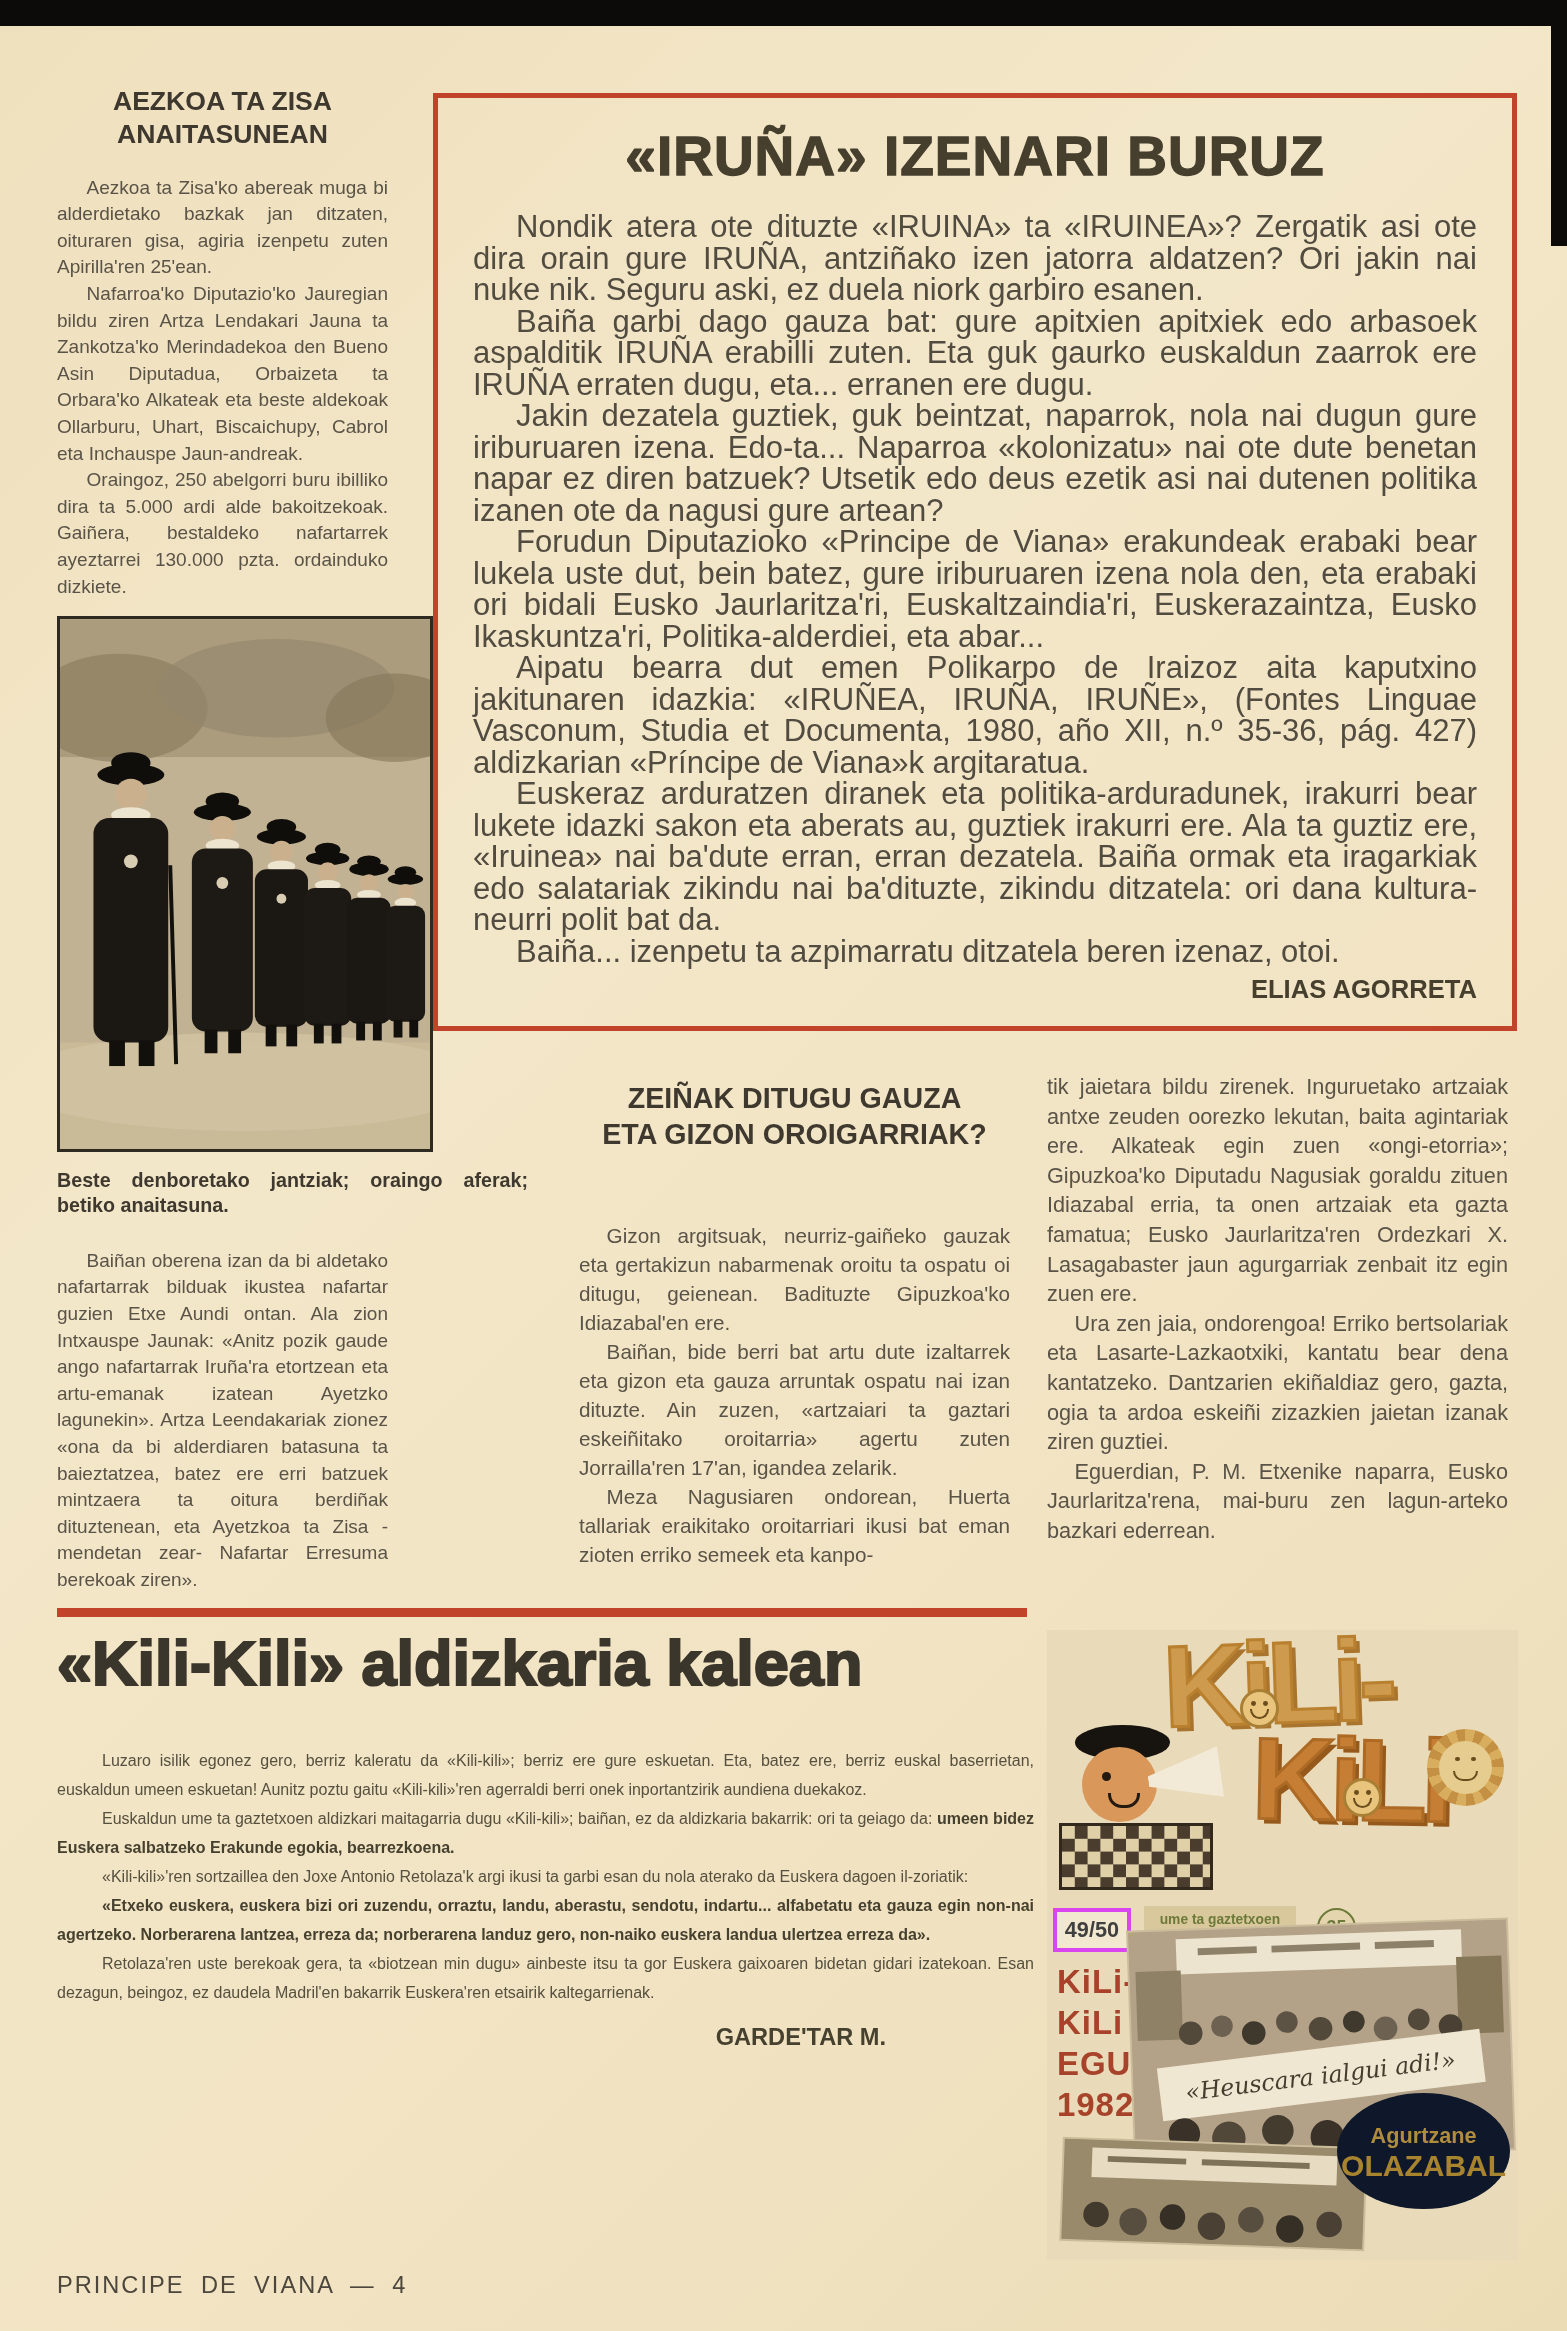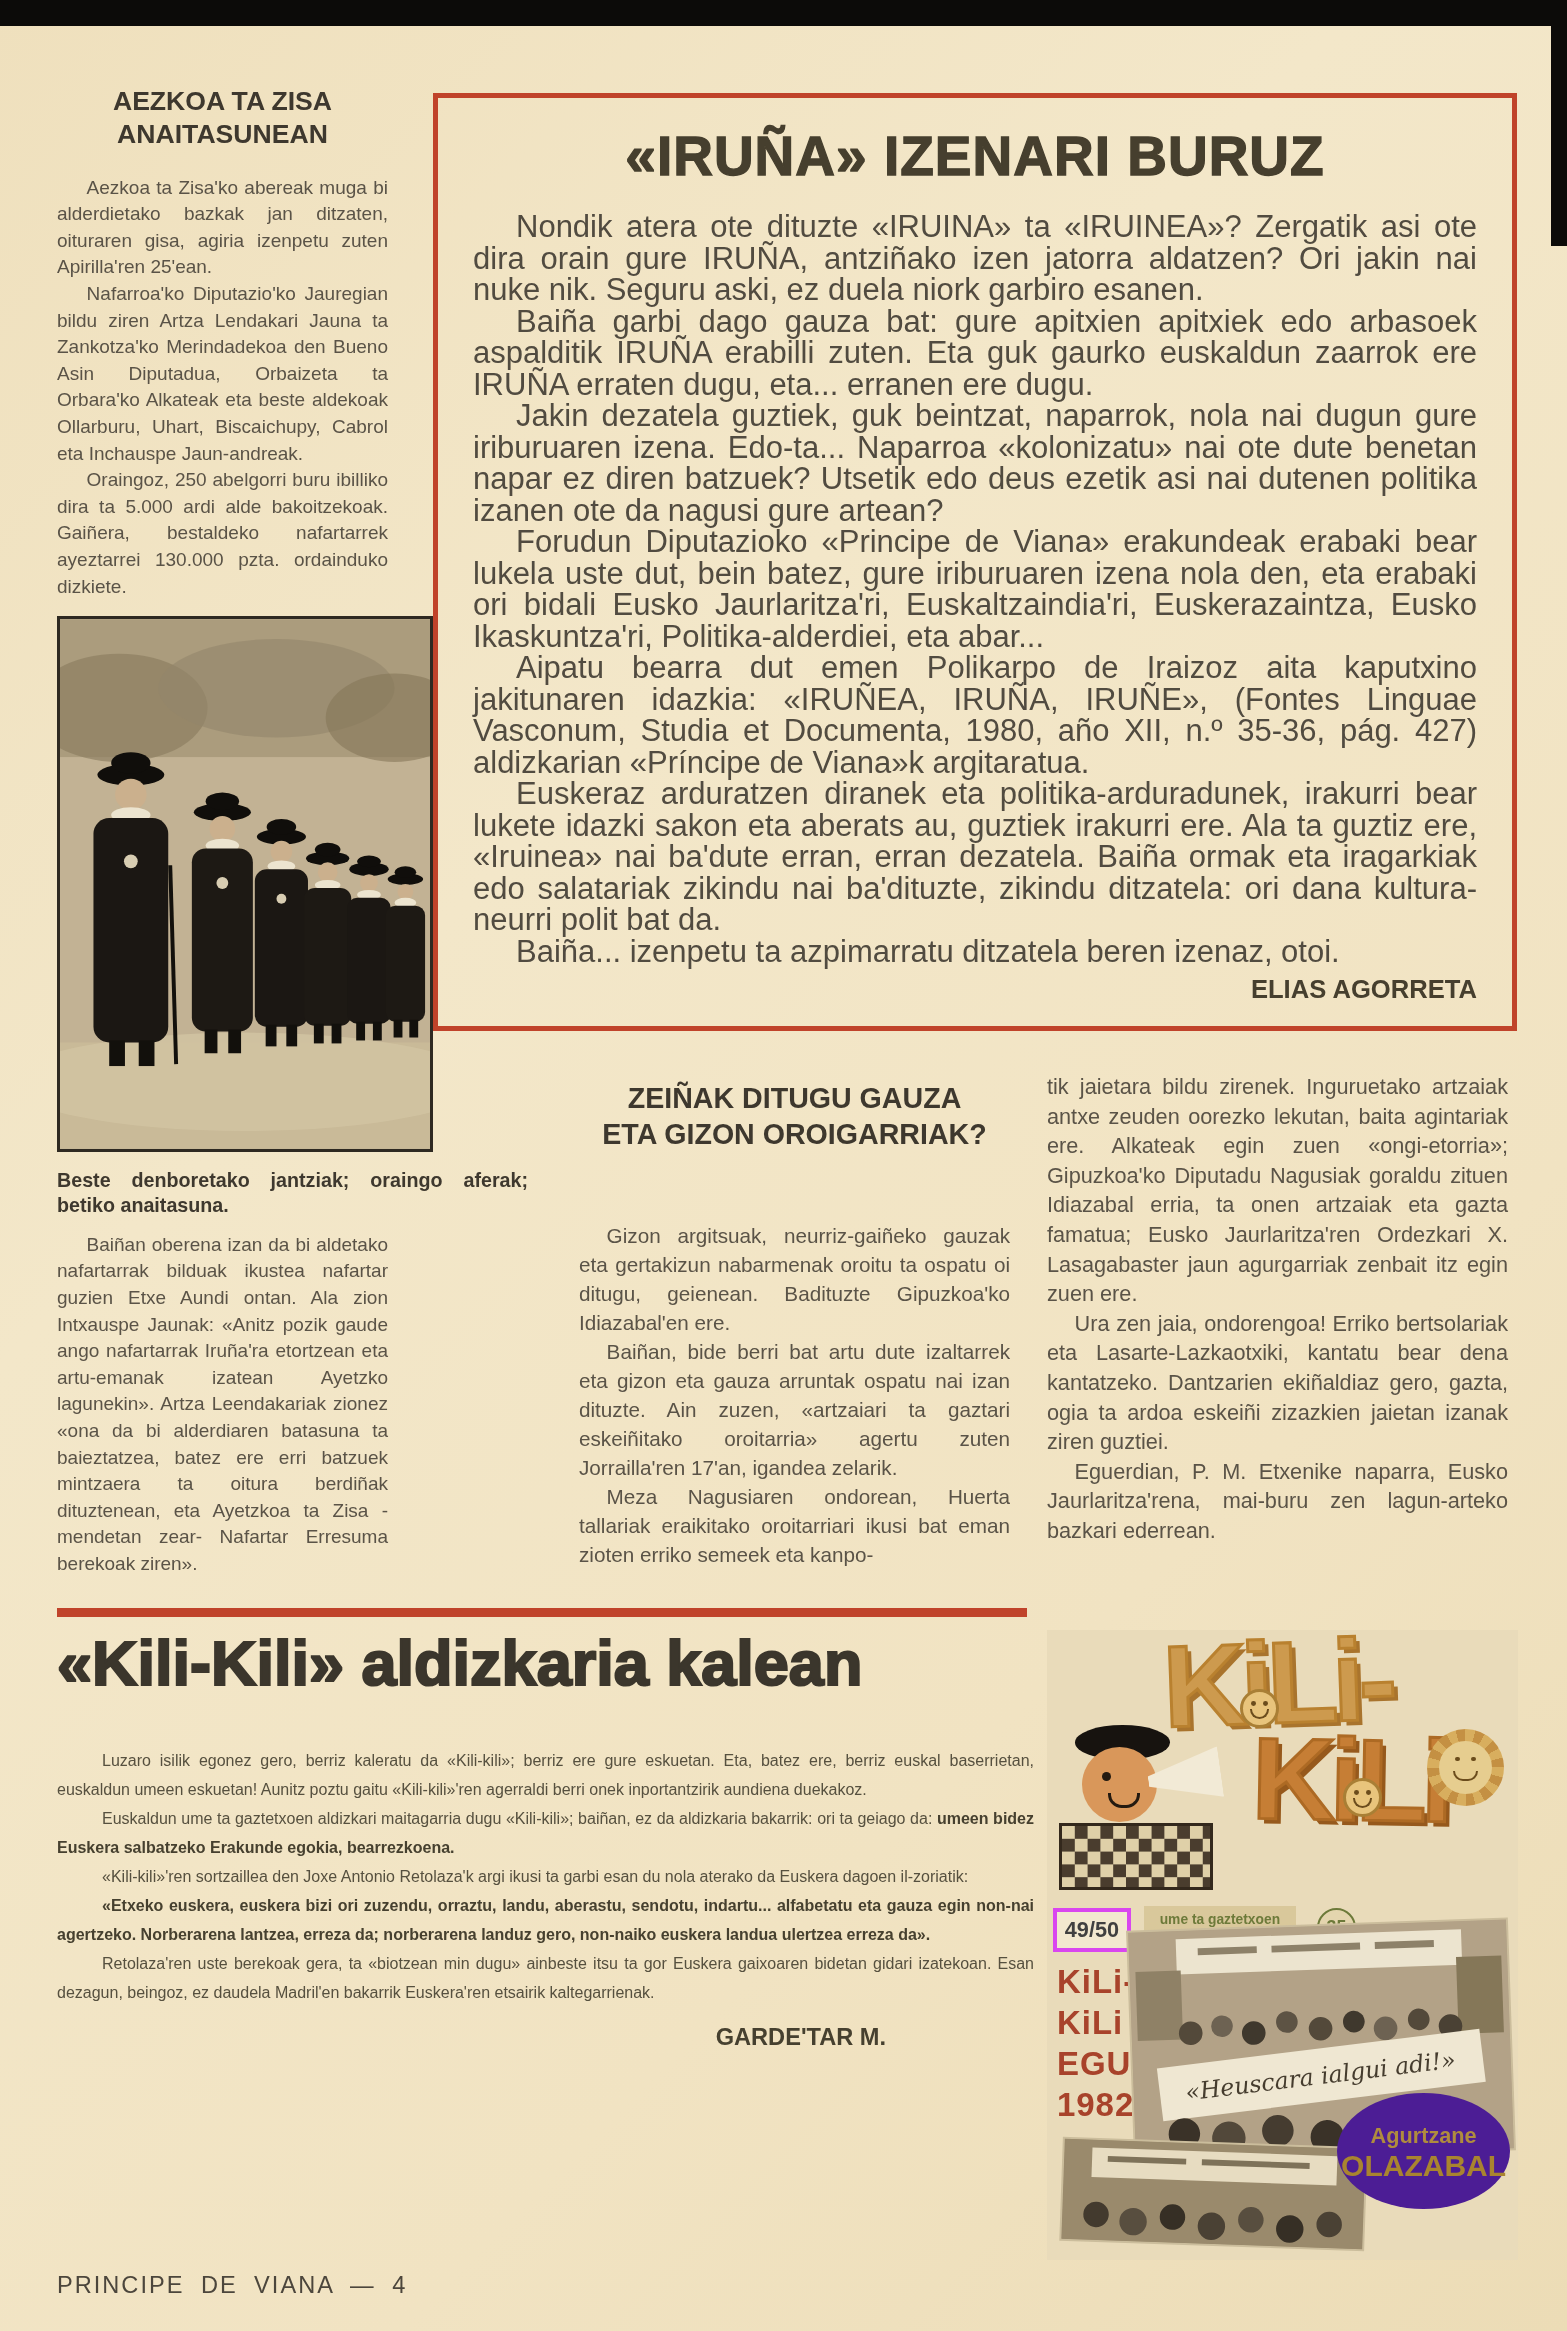--- a/index.html
+++ b/index.html
@@ -11,21 +11,21 @@
   }
   .topbar{position:absolute;left:0;top:0;width:100%;height:25.6px;background:#0c0b09;}
   .rightstrip{position:absolute;right:0;top:0;width:15.8px;height:246px;background:#0c0b09;}
 
   
   .col1{position:absolute;left:57px;top:85px;width:331px;}
   .a1-title{margin:0 0 23.6px;text-align:center;font-size:26.6px;line-height:33px;font-weight:bold;color:#3e382e;}
   .bodytext p{margin:0;font-size:19px;line-height:26.6px;text-align:justify;text-indent:29.6px;color:#5a5347;}
   .photo-frame{margin-top:15.8px;width:370px;height:530px;border:3px solid #2e2921;background:#c2b294;overflow:hidden;}
   .caption{margin-top:15.8px;width:471px;font-size:19.7px;line-height:25.6px;font-weight:bold;color:#3e382e;text-align:justify;}
-  .cont{margin-top:13px;}
+  .cont{margin-top:29px;}
 
   
   .irunabox{position:absolute;left:433px;top:93px;width:1084px;height:938px;box-sizing:border-box;
     border:5.9px solid #c0432a;padding:19.7px 35px 17.7px;}
   .box-title{margin:5.9px 0 23.6px;text-align:center;font-size:55px;font-weight:bold;letter-spacing:1px;
     color:#463f2e;-webkit-text-stroke:1.3px #463f2e;}
   .box-body p{margin:0;font-size:31px;line-height:31.5px;text-align:justify;text-indent:43px;color:#514b40;}
   .box-sig{margin-top:7.9px;text-align:right;font-size:25.6px;font-weight:bold;color:#463f2e;}
 
   
@@ -73,21 +73,21 @@
     font-size:21.7px;font-weight:bold;padding:4.9px 7.9px;}
   .cover-subtitle{position:absolute;left:91px;top:0;background:#d9c89b;color:#6d7a3a;font-size:13.8px;line-height:15.8px;
     font-weight:bold;text-align:center;padding:5.9px 15.8px;}
   .price-badge{position:absolute;left:264px;top:2px;width:35px;height:35px;border-radius:50%;background:#e4d5ae;
     border:2px solid #6d7a3a;color:#6d7a3a;font-size:17.7px;font-weight:bold;text-align:center;line-height:35px;}
   .side-text{position:absolute;left:9.9px;top:331px;color:#a8432b;font-weight:bold;font-size:33px;line-height:41px;letter-spacing:1px;}
   .cphoto1{position:absolute;left:85px;top:296px;width:378px;height:229px;transform:rotate(-2deg);
     background:#b3a287;box-shadow:0 0 0 2px #cbbd9c;}
   .cphoto2{position:absolute;left:15.8px;top:514px;width:301px;height:100px;transform:rotate(2deg);
     background:#9a8a6c;box-shadow:0 0 0 2px #cbbd9c;}
-  .credit{position:absolute;right:7.9px;top:463px;width:173px;height:116px;border-radius:50%;background:#4c1d95;
+  .credit{position:absolute;right:7.9px;top:463px;width:173px;height:116px;border-radius:50%;background:#0f172a;
     text-align:center;box-sizing:border-box;padding-top:29.6px;}
   .credit .l1{font-size:21.7px;font-weight:bold;color:#b08c3e;}
   .credit .l2{font-size:30px;font-weight:bold;color:#a9842f;}
 </style>
 </head>
 <body>
 
 <div class="page">
 
   <div class="topbar"></div>

